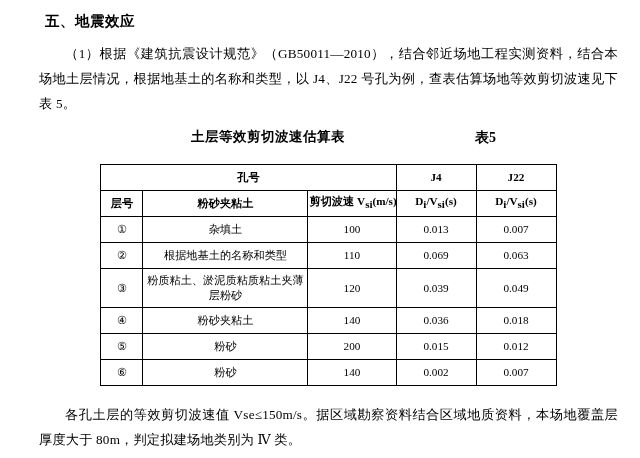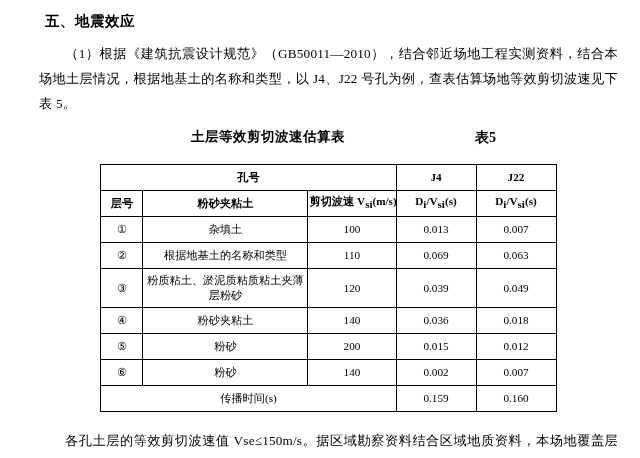--- a/index.html
+++ b/index.html
@@ -168,23 +168,18 @@
         <td class="row">0.012</td>
       </tr>
       <tr>
         <td class="row">⑥</td>
         <td class="row">粉砂</td>
         <td class="row">140</td>
         <td class="row">0.002</td>
         <td class="row">0.007</td>
       </tr>
 
-      <tr>
-        <td colspan="3" class="row nowrap"><span>传播时间</span><span>(s)</span></td>
-        <td class="row">0.159</td>
-        <td class="row">0.160</td>
-      </tr>
     </tbody>
   </table>
 
   <p class="footer-para indent">各孔土层的等效剪切波速值 Vse≤150m/s。据区域勘察资料结合区域地质资料，本场地覆盖层厚度大于 80m，判定拟建场地类别为 Ⅳ 类。</p>
 
 </div>
 
 </body></html>

